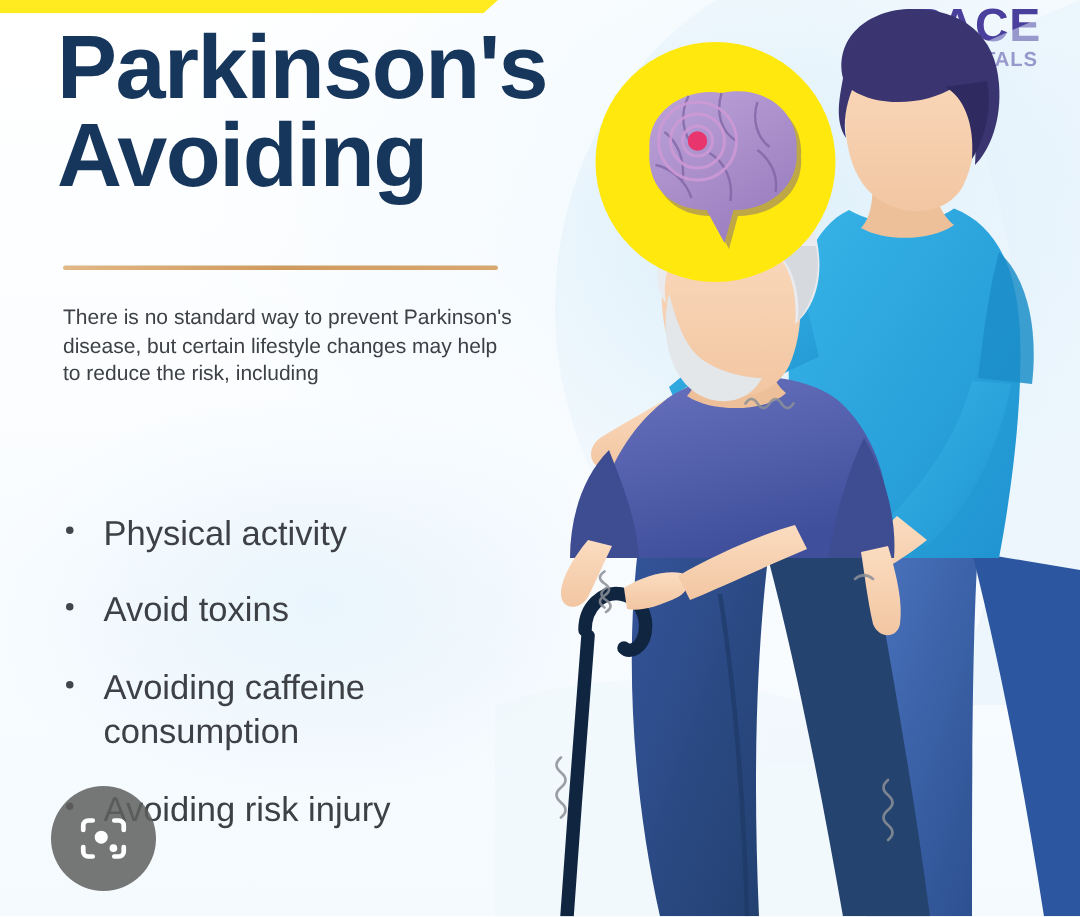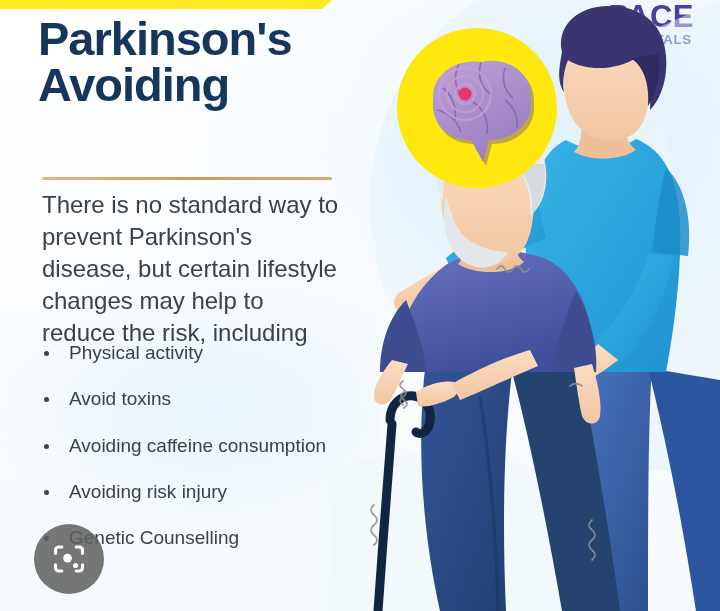--- a/index.html
+++ b/index.html
@@ -29,50 +29,50 @@
     position:absolute;left:0;top:0;height:9px;width:332px;
     background:#ffeb1f;
     clip-path:polygon(0 0,100% 0,97% 100%,0 100%);
   }
 
   
   #title{
     position:absolute;left:38px;top:16px;width:400px;
     color:#16365c;
     font-weight:bold;
-    font-size:47px;
+    font-size:60px;
     line-height:.98;
     letter-spacing:-1px;
   }
   #title .ln{display:block;}
   #rule{
     position:absolute;left:42px;top:177px;width:290px;height:3px;
     background:linear-gradient(90deg,#e2b887,#cf9a5e 50%,#d8a871);
     border-radius:2px;
   }
 
   
   #logo{position:absolute;right:26px;top:2px;text-align:center;color:#4b3f9e;}
   #logo .pace{font-size:31px;font-weight:bold;letter-spacing:.5px;line-height:.95;color:#4a3f9c;}
   #logo .hosp{font-size:13.5px;font-weight:bold;letter-spacing:.6px;color:#4a3f9c;margin-top:1px;}
 
   
   #intro{
-    position:absolute;left:42px;top:189px;width:300px;
-    color:#3d4045;font-size:24px;line-height:1.33;
+    position:absolute;left:42px;top:202px;width:300px;
+    color:#3d4045;font-size:14px;line-height:1.33;
   }
 
   
   #bullets{position:absolute;left:42px;top:341px;width:320px;}
   .bullet{display:flex;align-items:flex-start;margin-bottom:22px;}
   .bullet .dot{
     flex:0 0 auto;width:5px;height:5px;border-radius:50%;
     background:#41444a;margin:10px 20px 0 2px;
   }
-  .bullet .txt{color:#3d4045;font-size:19px;line-height:1.28;}
+  .bullet .txt{color:#3d4045;font-size:23px;line-height:1.28;}
 
   
   #brain-badge{
     position:absolute;left:397px;top:28px;width:160px;height:160px;
     border-radius:50%;background:#ffe80d;
   }
   #brain-badge svg{position:absolute;left:16px;top:22px;}
 
   
   #illus{position:absolute;left:330px;top:0;width:390px;height:611px;}
@@ -118,24 +118,20 @@
       <span class="dot"></span>
       <span class="txt">Avoid toxins</span>
     </div>
     <div class="bullet">
       <span class="dot"></span>
       <span class="txt">Avoiding caffeine consumption</span>
     </div>
     <div class="bullet">
       <span class="dot"></span>
       <span class="txt">Avoiding risk injury</span>
-    </div>
-    <div class="bullet">
-      <span class="dot"></span>
-      <span class="txt">Genetic Counselling</span>
     </div>
   </div>
 
   <div id="illus">
     <svg width="390" height="611" viewBox="0 0 390 611" xmlns="http://www.w3.org/2000/svg">
       <defs>
         <linearGradient id="gTrouserA" x1="0" y1="0" x2="1" y2="1">
           <stop offset="0" stop-color="#34549a"></stop>
             <stop offset="1" stop-color="#22406f"></stop>
         </linearGradient>

